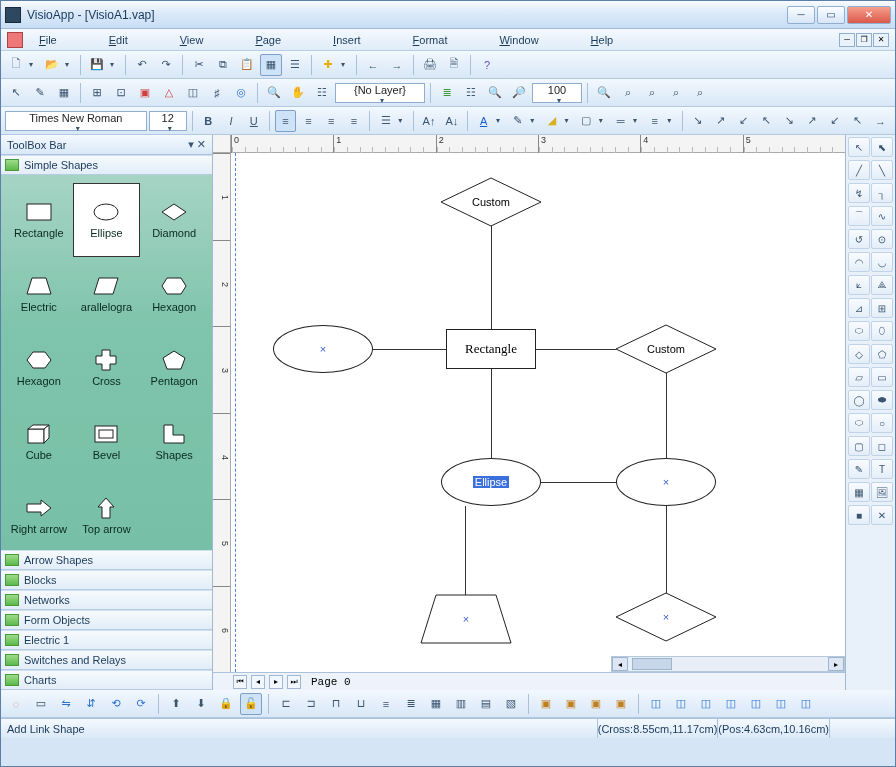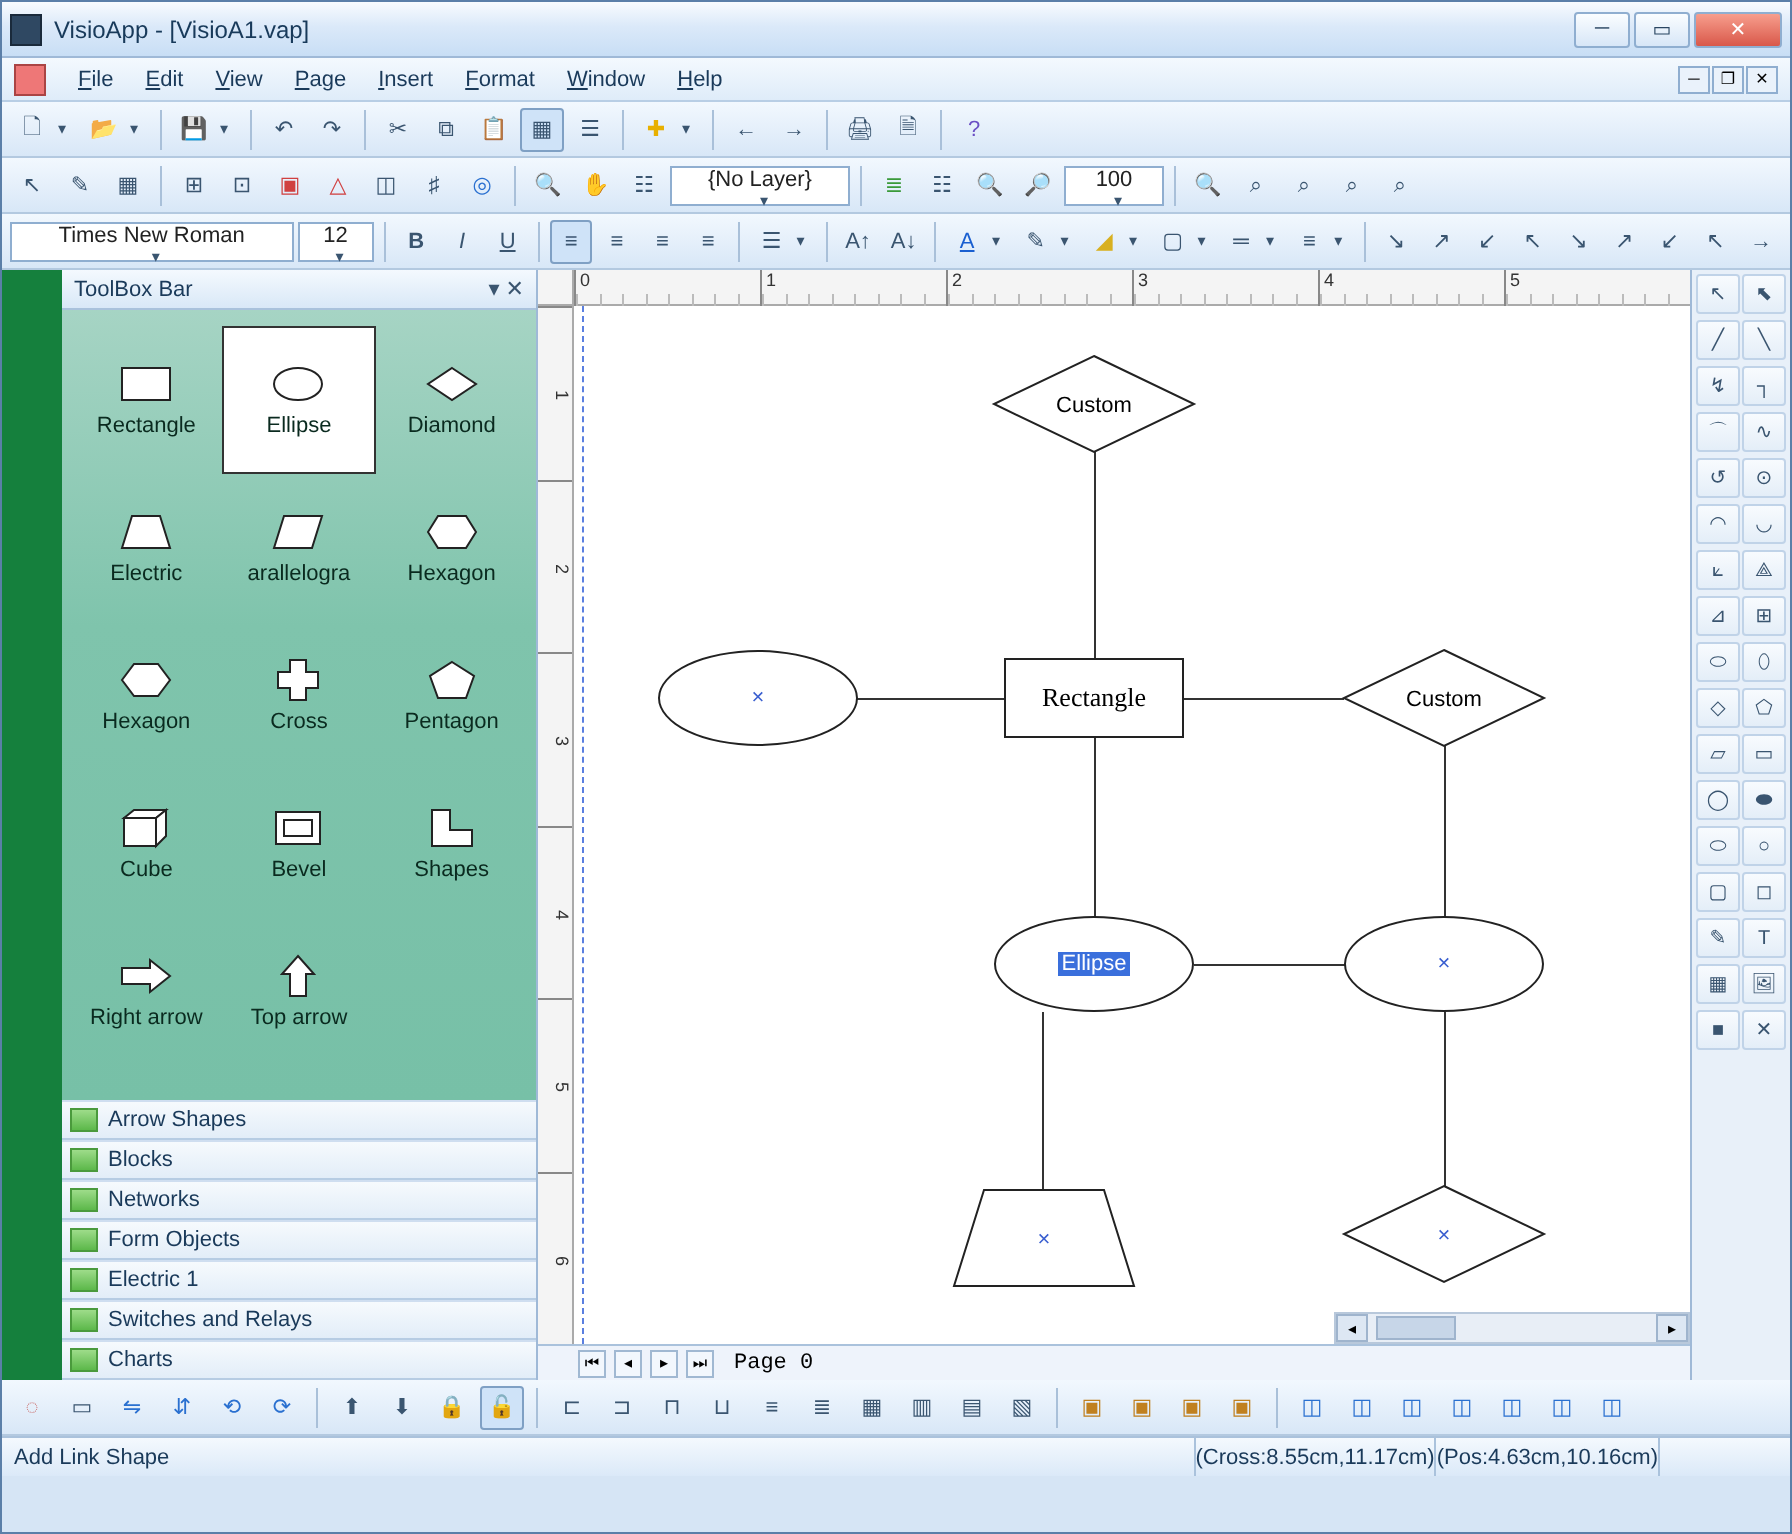--- a/index.html
+++ b/index.html
@@ -22,21 +22,21 @@
 
 .toolbar{height:28px;background:linear-gradient(#f2f8fe,#d8e7f7);border-bottom:1px solid #b3c9e0;display:flex;align-items:center;padding:0 4px;gap:2px;}
 .tbtn{width:22px;height:22px;border:1px solid transparent;display:flex;align-items:center;justify-content:center;font-size:11px;color:#3a5570;border-radius:2px;}
 .tbtn.active{border-color:#7fa0c4;background:#cfe3f8;}
 .tsepa{width:1px;height:20px;background:#a9c0d9;margin:0 3px;}
 .tdrop{width:10px;font-size:8px;color:#3a5570;}
 .tcombo{height:20px;border:1px solid #8faed0;background:#fff;padding:0 3px;display:flex;align-items:center;font-size:11px;color:#222;flex-direction:column;}
 .tcombo .arr{margin-left:4px;font-size:8px;color:#3a5570;}
 
 .body{display:flex;height:calc(100% - 28px - 22px - 28px*4 - 28px - 20px);}
-.toolbox{width:268px;background:#15803d;border-right:1px solid #9fb9d7;display:flex;flex-direction:column;padding-left:30px;}
+.toolbox{width:212px;background:#701a75;border-right:1px solid #9fb9d7;display:flex;flex-direction:column;}
 .tbhead{height:20px;background:linear-gradient(#f4f9fe,#d9e8f7);border-bottom:1px solid #aac2dc;display:flex;align-items:center;padding:0 6px;font-size:11px;color:#1a3a5a;}
 .tbhead .cls{margin-left:auto;display:flex;gap:3px;font-size:9px;color:#3a5570;}
 .cat{height:20px;background:linear-gradient(#f6fafd,#e2edf8);border-top:1px solid #cfdef0;border-bottom:1px solid #b6cce3;display:flex;align-items:center;padding:0 4px;font-size:11px;color:#1a3a5a;}
 .cat .cico{width:14px;height:12px;background:linear-gradient(#9edc8a,#5cb84a);border:1px solid #4a9a3c;margin-right:5px;}
 .shapes{flex:1;background:linear-gradient(#a6d4c4,#7fc4ac 40%,#77c0a7);padding:8px 4px;display:grid;grid-template-columns:repeat(3,1fr);grid-auto-rows:74px;overflow:hidden;}
 .shape{display:flex;flex-direction:column;align-items:center;justify-content:center;gap:4px;font-size:10px;color:#0a2a1f;text-align:center;}
 .shape.sel{background:#fff;border:1px solid #333;}
 .shicon{width:30px;height:22px;display:flex;align-items:center;justify-content:center;}
 .canvaswrap{flex:1;display:flex;flex-direction:column;background:#fff;position:relative;}
 .rulers{position:relative;height:18px;background:#f4f4f4;border-bottom:1px solid #aaa;}
@@ -80,21 +80,21 @@
   <div class="ttl">VisioApp - [VisioA1.vap]</div>
   <div class="winbtns">
     <div class="winbtn">─</div>
     <div class="winbtn">▭</div>
     <div class="winbtn close">✕</div>
   </div>
 </div>
 
 <div class="menubar">
   <div class="mico"></div>
-  <div id="menus" style="display:flex;">
+  <div id="menus" style="display:flex;gap:36px;">
       <div class="mi"><u>F</u>ile</div>
       <div class="mi"><u>E</u>dit</div>
       <div class="mi"><u>V</u>iew</div>
       <div class="mi"><u>P</u>age</div>
       <div class="mi"><u>I</u>nsert</div>
       <div class="mi"><u>F</u>ormat</div>
       <div class="mi"><u>W</u>indow</div>
       <div class="mi"><u>H</u>elp</div>
     </div>
   <div class="spacer"></div>
@@ -232,20 +232,24 @@
 <div class="body">
 
   <div class="toolbox">
     <div class="tbhead">
       <span>ToolBox Bar</span>
       <span class="cls">
           <span>▾</span>
           <span>✕</span>
         </span>
     </div>
+    <div class="cat">
+        <span class="cico"></span>
+        <span>Simple Shapes</span>
+      </div>
     <div class="shapes" id="shapes">
         <div class="shape">
           <div class="shicon">
             <svg width="26" height="18">
               <rect x="1" y="1" width="24" height="16" fill="#fff" stroke="#222"></rect>
             </svg>
           </div>
           <span>Rectangle</span>
         </div>
         <div class="shape sel">

